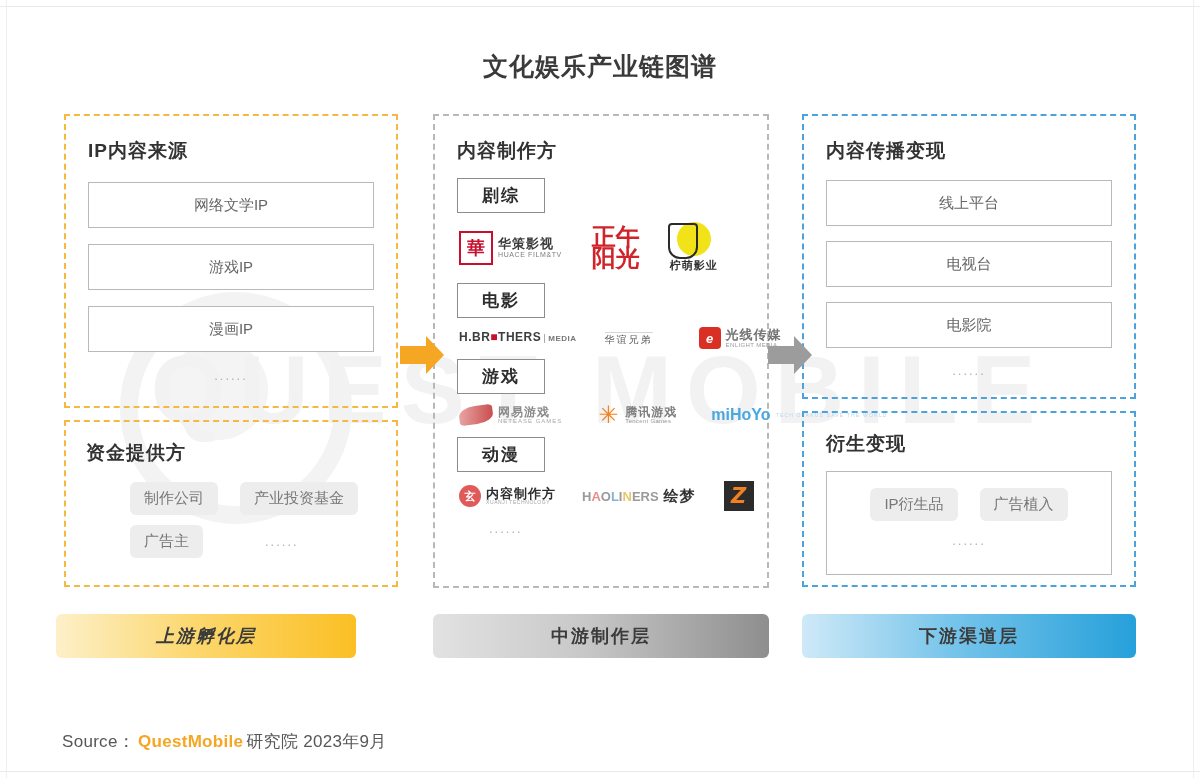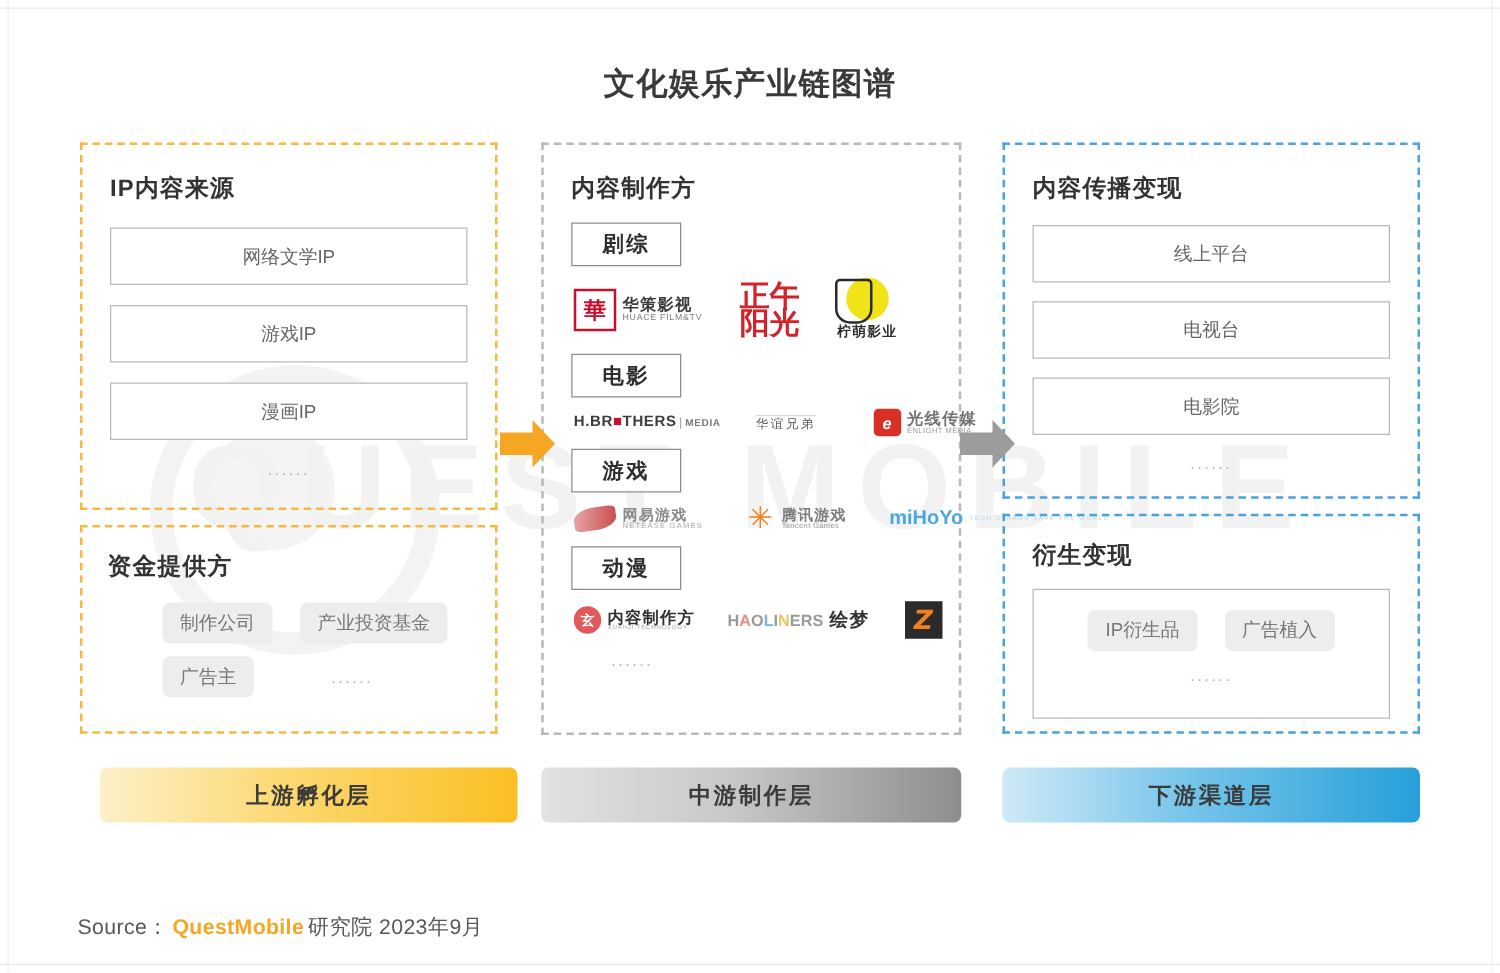--- a/index.html
+++ b/index.html
@@ -376,22 +376,23 @@
     display: flex;
     align-items: center;
     justify-content: center;
     font-size: 18px;
     font-weight: bold;
     color: #3b3b3b;
     z-index: 3;
     letter-spacing: 2px;
   }
   #bar-left {
-    left: 80px; width: 334px;
+    left: 56px; width: 300px;
     background: linear-gradient(90deg, #fdf0c9 0%, #fcd870 45%, #fbbf24 100%);
+    font-style: italic;
   }
   #bar-mid {
     left: 433px; width: 336px;
     background: linear-gradient(90deg, #e2e2e2 0%, #c8c8c8 45%, #8e8e8e 100%);
   }
   #bar-right {
     left: 802px; width: 334px;
     background: linear-gradient(90deg, #cfe9f8 0%, #76c4ea 45%, #26a0da 100%);
   }
 

